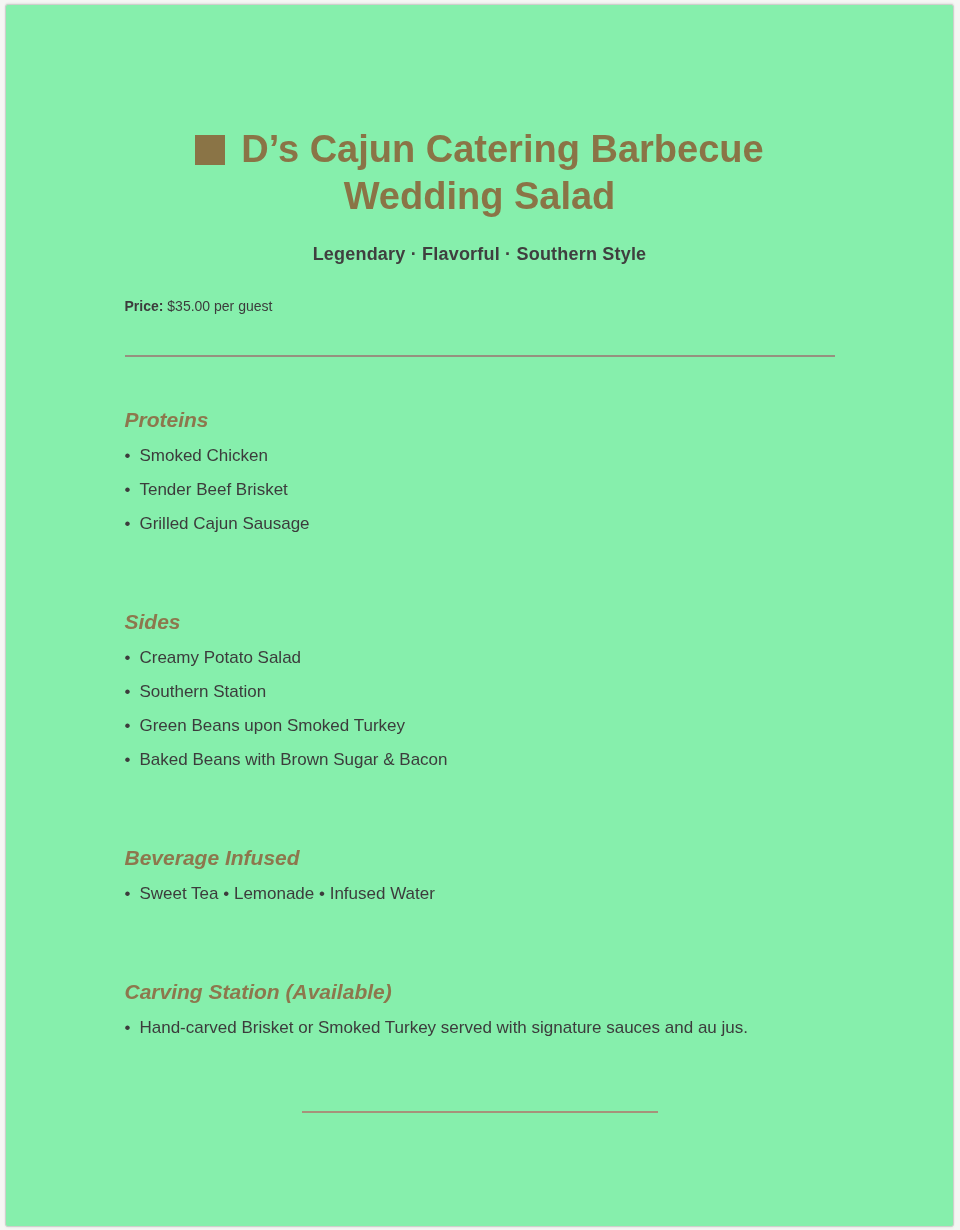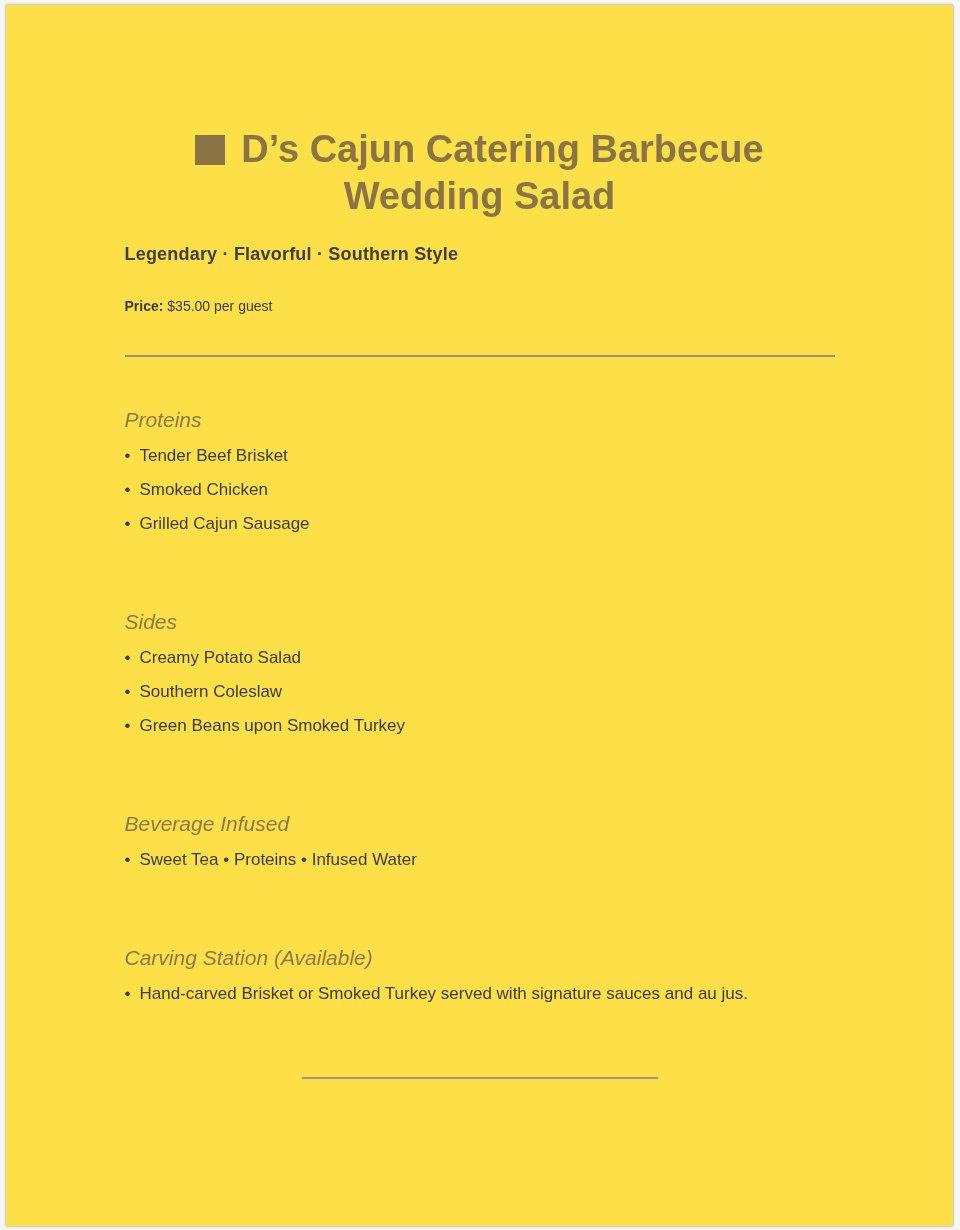--- a/index.html
+++ b/index.html
@@ -11,21 +11,21 @@
     background: #f6f6f4;
     font-family: "Liberation Sans", sans-serif;
     overflow: hidden;
   }
   .page {
     position: absolute;
     left: 5px;
     top: 4px;
     right: 6px;
     bottom: 3px;
-    background: #fde047;
+    background: #86efac;
     border: 1px solid #cfcfcc;
     border-radius: 3px;
     box-shadow: 0 -1px 2px rgba(0,0,0,0.08), 0 1px 2px rgba(0,0,0,0.05);
   }
   .content {
     width: 710px;
     margin: 0 auto;
     padding-top: 121px;
     color: #3c3c3c;
   }
@@ -40,20 +40,21 @@
   .title-square {
     display: inline-block;
     width: 30px;
     height: 30px;
     background: #8a7446;
     margin-right: 16px;
     vertical-align: -3px;
   }
   .subtitle {
     margin: 22px 0 0;
+    text-align: center;
     font-size: 18px;
     line-height: 25px;
     font-weight: bold;
     color: #3f3f3f;
     letter-spacing: 0.2px;
   }
   .price {
     margin: 28px 0 0;
     font-size: 14px;
     line-height: 22px;
@@ -65,21 +66,21 @@
     border: none;
     border-top: 2px solid #96917f;
   }
   .section { margin-top: 68px; }
   .section.first { margin-top: 50px; }
   .section-heading {
     margin: 0;
     font-size: 21px;
     line-height: 25px;
     font-style: italic;
-    font-weight: normal;
+    font-weight: bold;
     color: #8d774d;
   }
   .menu-list {
     list-style: none;
     margin: 7px 0 0;
     padding: 0;
   }
   .menu-list li {
     font-size: 17px;
     line-height: 34px;
@@ -108,39 +109,40 @@
 
     <div class="price"><span class="price-label">Price:</span> <span>$35.00 per guest</span></div>
 
     <hr class="divider-top">
 
     <div>
 
       <div class="section first">
         <h2 class="section-heading">Proteins</h2>
         <ul class="menu-list">
+          <li><span class="bullet">•</span><span>Smoked Chicken</span></li>
           <li><span class="bullet">•</span><span>Tender Beef Brisket</span></li>
-          <li><span class="bullet">•</span><span>Smoked Chicken</span></li>
           <li><span class="bullet">•</span><span>Grilled Cajun Sausage</span></li>
         </ul>
       </div>
 
       <div class="section">
         <h2 class="section-heading">Sides</h2>
         <ul class="menu-list">
           <li><span class="bullet">•</span><span>Creamy Potato Salad</span></li>
-          <li><span class="bullet">•</span><span>Southern Coleslaw</span></li>
+          <li><span class="bullet">•</span><span>Southern Station</span></li>
           <li><span class="bullet">•</span><span>Green Beans upon Smoked Turkey</span></li>
+          <li><span class="bullet">•</span><span>Baked Beans with Brown Sugar &amp; Bacon</span></li>
         </ul>
       </div>
 
       <div class="section">
         <h2 class="section-heading">Beverage Infused</h2>
         <ul class="menu-list">
-          <li><span class="bullet">•</span><span>Sweet Tea • Proteins • Infused Water</span></li>
+          <li><span class="bullet">•</span><span>Sweet Tea • Lemonade • Infused Water</span></li>
         </ul>
       </div>
 
       <div class="section">
         <h2 class="section-heading">Carving Station (Available)</h2>
         <ul class="menu-list">
           <li><span class="bullet">•</span><span>Hand-carved Brisket or Smoked Turkey served with signature sauces and au jus.</span></li>
         </ul>
       </div>
 

